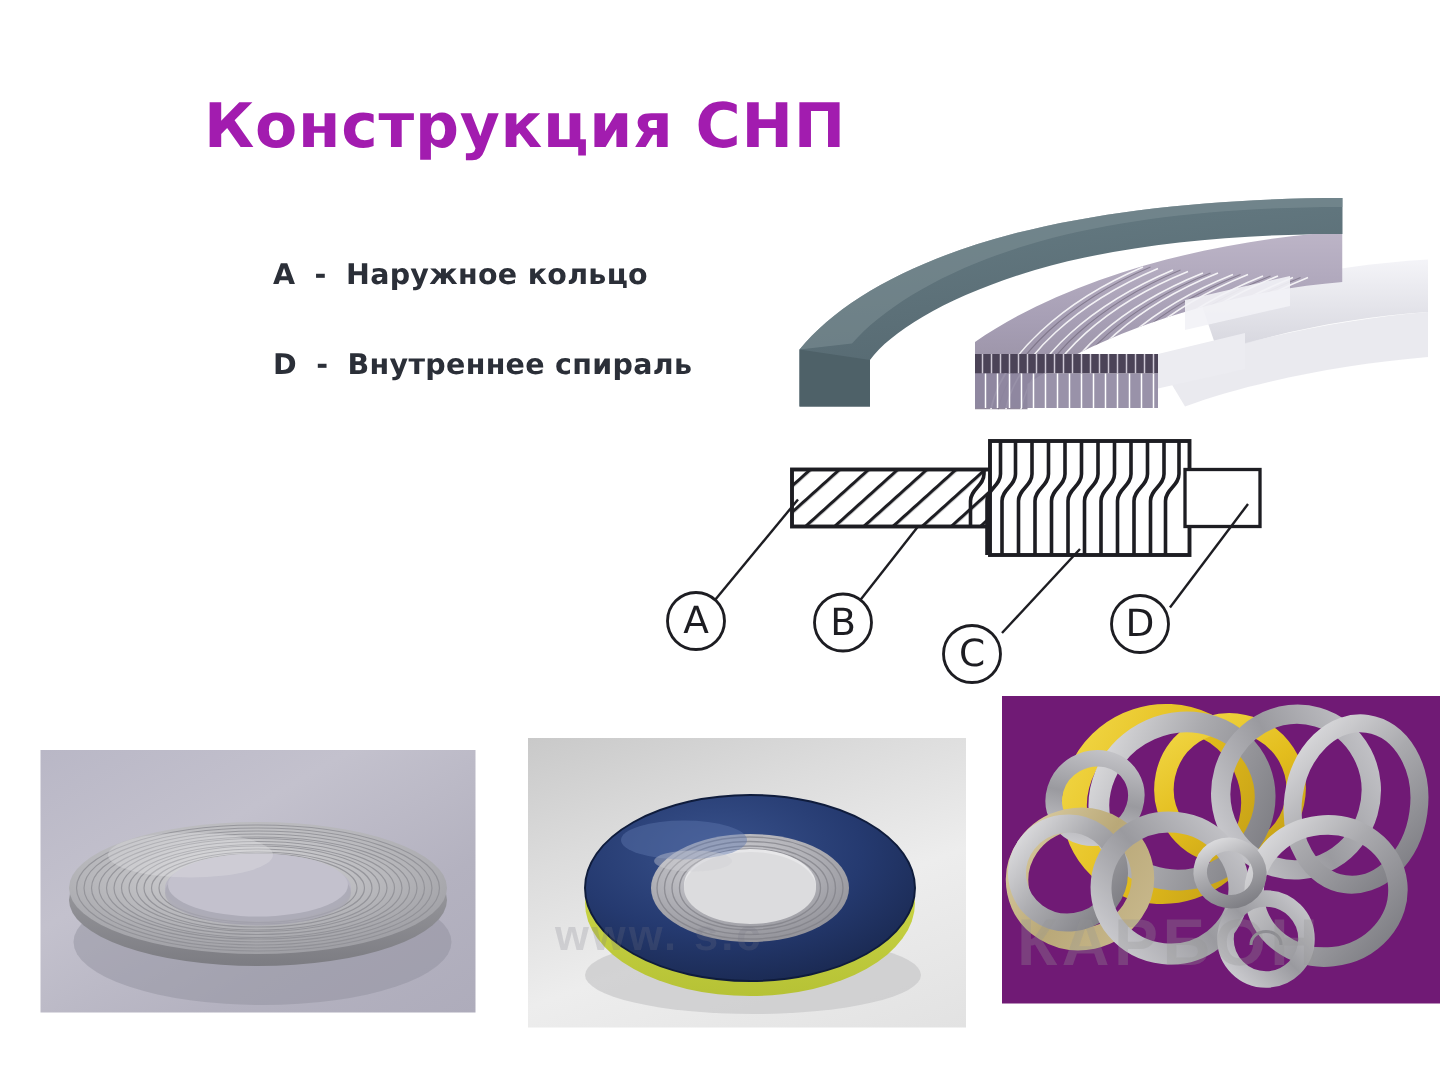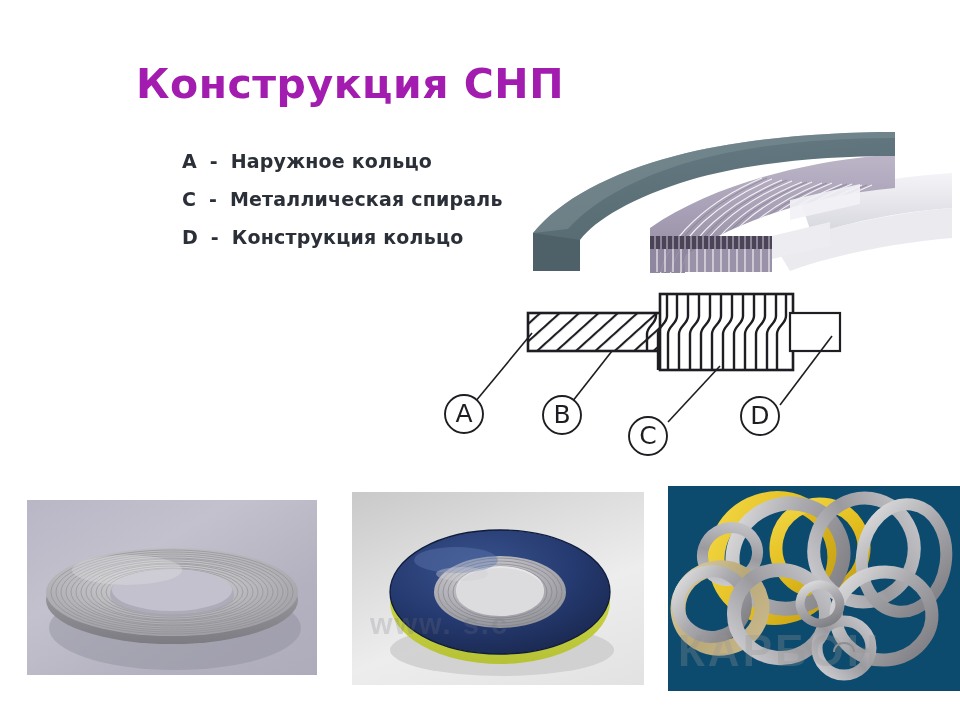--- a/index.html
+++ b/index.html
@@ -19,42 +19,42 @@
     font-family:"DejaVu Sans","Liberation Sans",sans-serif;
     white-space:nowrap;
   }
 
   
   #legend{position:absolute;left:182px;top:146px;width:330px;}
   .legend-row{
     height:38px;line-height:30px;
     font-size:19px;font-weight:bold;color:#2b2f38;
     font-family:"DejaVu Sans","Liberation Sans",sans-serif;
-    white-space:nowrap;letter-spacing:.2px;
+    white-space:nowrap;letter-spacing:.2px;margin-top:22px;
   }
   .legend-key{display:inline-block;}
   .legend-dash{display:inline-block;padding:0 6px;}
   .legend-label{display:inline-block;}
 
   
   #cutaway{position:absolute;left:500px;top:128px;width:460px;height:165px;}
   #cutaway svg{display:block;}
 
   
   #cross-section{position:absolute;left:420px;top:280px;width:460px;height:200px;}
   #cross-section svg{display:block;}
 
   
   .photo{position:absolute;overflow:hidden;}
 
   #photo-coil{left:27px;top:500px;width:290px;height:175px;
               background:linear-gradient(150deg,#b9b7c6 0%,#c3c1cd 35%,#b4b2c0 70%,#aeacbb 100%);}
   #photo-blue{left:352px;top:492px;width:292px;height:193px;
               background:linear-gradient(160deg,#c9c9c9 0%,#dcdcdc 30%,#ededed 60%,#e2e2e2 100%);text-decoration:underline;}
-  #photo-pile{left:668px;top:486px;width:292px;height:205px;background:#0c4a6e;}
+  #photo-pile{left:668px;top:464px;width:292px;height:205px;background:#701a75;}
   .photo svg{display:block;}
   .wm{
     position:absolute;pointer-events:none;
     font-family:"Liberation Sans",sans-serif;
     color:rgba(140,140,140,.28);
     white-space:nowrap;font-weight:bold;
   }
   #wm-blue{left:18px;top:116px;font-size:29px;letter-spacing:2px;color:rgba(120,120,130,.22);}
   #wm-pile{left:10px;top:140px;font-size:44px;letter-spacing:3px;color:rgba(150,150,150,.30);}
 </style>
@@ -67,30 +67,25 @@
 
   <div id="legend">
 
     <div class="legend-row">
       <span class="legend-key">A</span>
       <span class="legend-dash">-</span>
       <span class="legend-label">Наружное кольцо</span>
     </div>
 
 
-    <div class="legend-row">
-      <span class="legend-key">C</span>
-      <span class="legend-dash">-</span>
-      <span class="legend-label">Металлическая спираль</span>
-    </div>
 
     <div class="legend-row">
       <span class="legend-key">D</span>
       <span class="legend-dash">-</span>
-      <span class="legend-label">Конструкция кольцо</span>
+      <span class="legend-label">Внутреннее спираль</span>
     </div>
 
   </div>
 
   <div id="cutaway">
     <svg width="460" height="165" viewBox="0 0 460 165">
       <defs>
         <linearGradient id="gOuter" x1="0" y1="0" x2="0.3" y2="1">
           <stop offset="0%" stop-color="#667c84"></stop>
           <stop offset="55%" stop-color="#5c7078"></stop>

